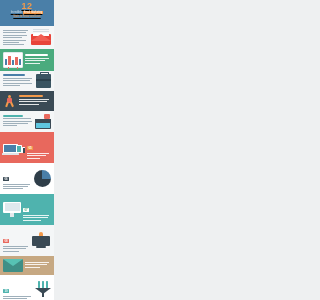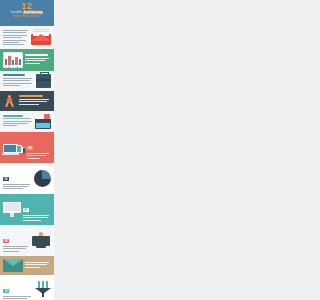--- a/index.html
+++ b/index.html
@@ -1,21 +1,21 @@
 <!DOCTYPE html>
 <html><head>
 <meta charset="utf-8">
 <style>
   html,body{margin:0;padding:0;}
   body{
     width:54px;height:300px;overflow:hidden;
     font-family:"Liberation Sans",sans-serif;
     background:#eef0f1;
   }
-  .page{position:relative;width:54px;height:240px;}
+  .page{position:relative;width:54px;height:240px;text-decoration:underline;}
 
   
   .sec{position:relative;width:54px;box-sizing:border-box;}
   .tl{ 
     height:1px;border-radius:0;background:#9fb0bb;margin-bottom:1.4px;
   }
   .tl.white{background:rgba(255,255,255,.85);}
   .tl.sm{height:.8px;}
   .hdl{height:2px;border-radius:1px;margin-bottom:1.6px;}
 

